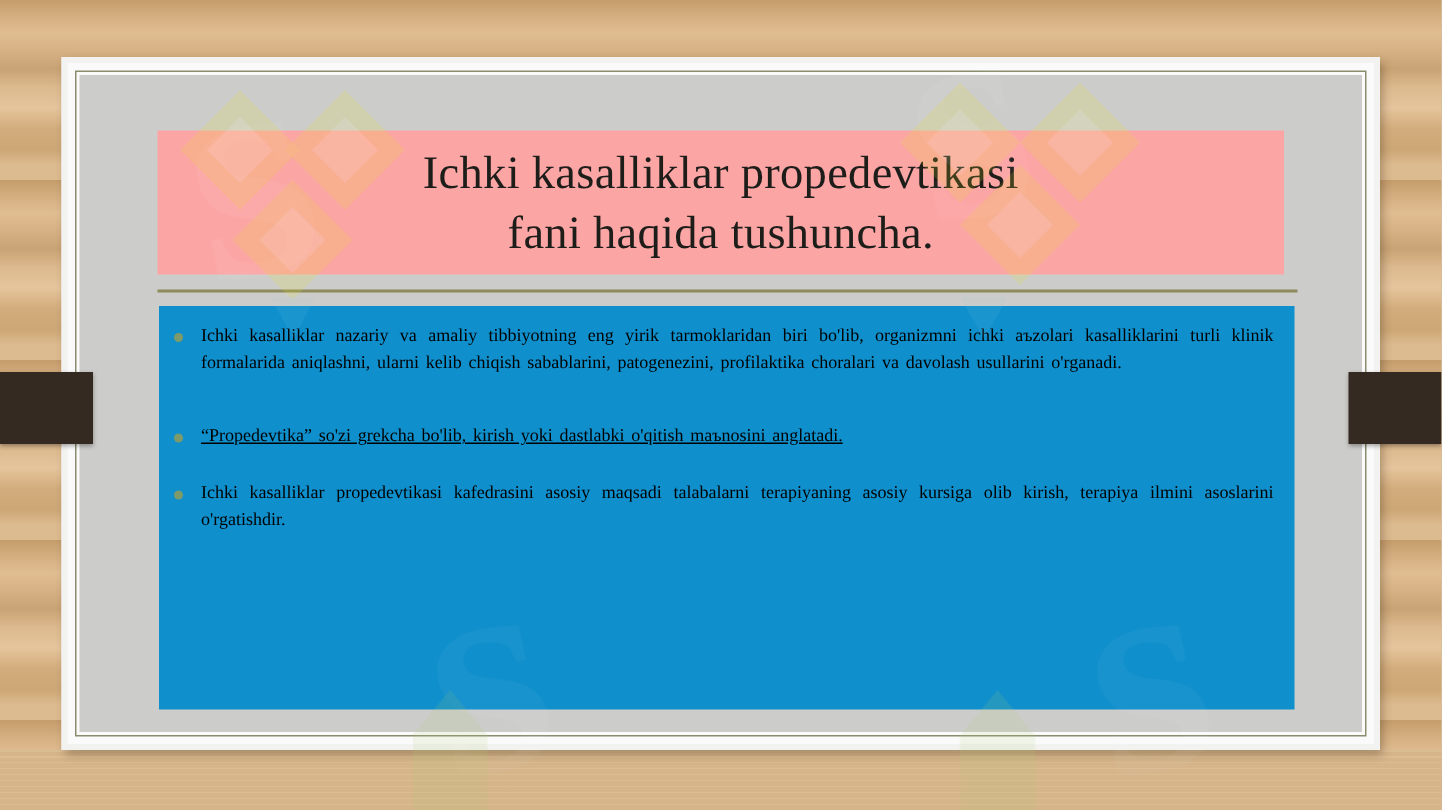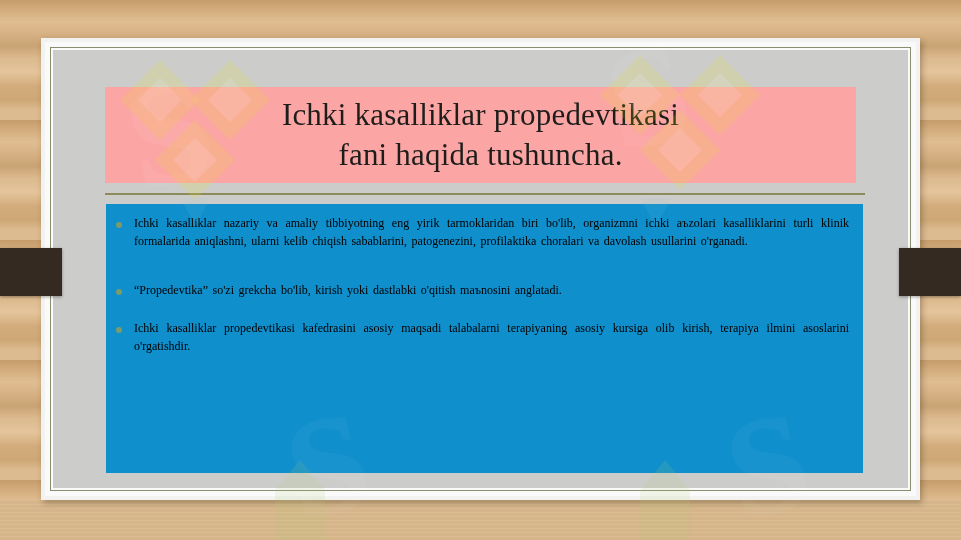--- a/index.html
+++ b/index.html
@@ -157,21 +157,21 @@
   .bullet-text {
     flex: 1 1 auto;
     font-size: 12px;
     line-height: 1.47;
     color: #000000;
     text-align: justify;
     text-justify: inter-word;
     word-spacing: 1.5px;
   }
   #bullet-row-1 { margin-top: 2px; }
-  #bullet-row-2 { margin-top: 32px; }
+  #bullet-row-2 { margin-top: 32px; text-decoration: underline; }
   #bullet-row-3 { margin-top: 20px; }
 </style>
 </head>
 <body>
 
 <div id="wood-background"></div>
 <div id="wood-background-lower"></div>
 
 <div class="side-bar" id="side-bar-left"></div>
 <div class="side-bar" id="side-bar-right"></div>

